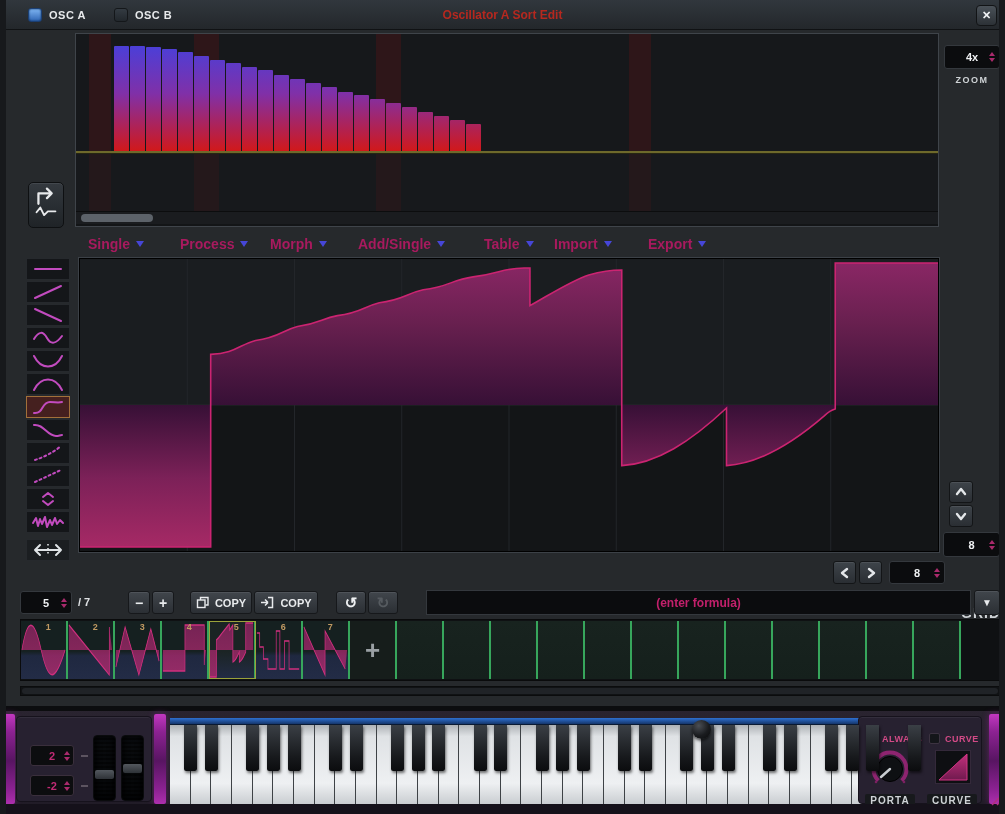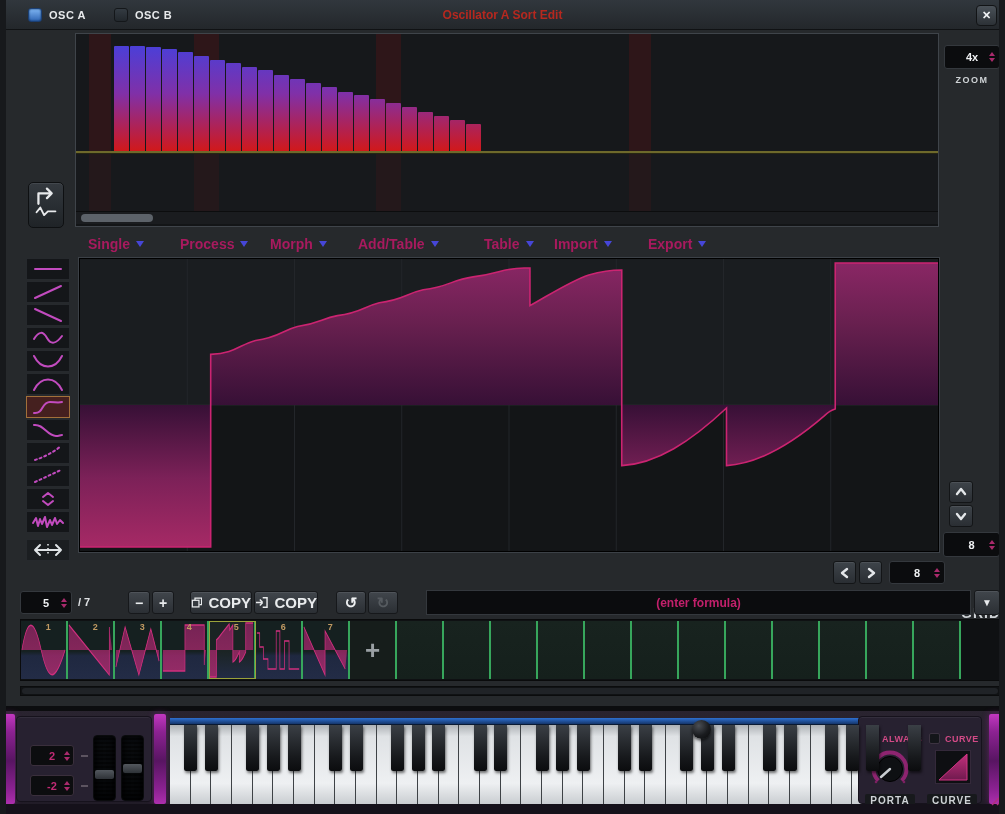--- a/index.html
+++ b/index.html
@@ -61,21 +61,21 @@
   
   .sq-btn{position:absolute;width:24px;height:22px;border-radius:3px;background:linear-gradient(#3e444a,#2a2e33);
     border:1px solid #131517;display:flex;align-items:center;justify-content:center;cursor:pointer;box-shadow:inset 0 1px rgba(255,255,255,.08);}
   .sq-btn svg{width:12px;height:12px;stroke:#e4e7ea;stroke-width:2.4;fill:none;stroke-linecap:round;stroke-linejoin:round;}
   .grid-row{position:absolute;left:928px;top:566px;width:66px;display:flex;align-items:center;justify-content:flex-end;gap:5px;}
   .tri-left{width:0;height:0;border-top:4px solid transparent;border-bottom:4px solid transparent;border-right:5px solid #8d9196;}
   .grid-text{color:#cfd3d6;font-size:14px;font-weight:bold;letter-spacing:1px;margin-top:39px;}
   
   .bar-btn{position:absolute;height:23px;border-radius:3px;background:linear-gradient(#41464c,#2b2f34);
     border:1px solid #16181b;color:#e9ebed;font-weight:bold;display:flex;align-items:center;justify-content:center;
-    gap:6px;cursor:pointer;box-shadow:inset 0 1px rgba(255,255,255,.08);font-size:15px;}
+    gap:6px;cursor:pointer;box-shadow:inset 0 1px rgba(255,255,255,.08);font-size:11px;}
   .divider-txt{position:absolute;color:#dfe2e5;font-size:11px;font-weight:bold;}
   .formula{position:absolute;left:420px;top:590px;width:545px;height:25px;background:#0b0c0e;border:1px solid #34383d;
     color:#c2206b;font-size:12px;font-weight:bold;display:flex;align-items:center;justify-content:center;cursor:text;}
   
   .framestrip{position:absolute;left:14px;top:619px;width:980px;height:62px;background:#0f1113;border:1px solid #0a0b0c;display:flex;}
   .fcell{position:relative;width:47px;height:58px;margin-top:1px;border-right:2px solid #37a65c;
     background:linear-gradient(#152020 0%,#152020 52%,#1f2840 60%,#232c46 100%);cursor:pointer;flex:none;}
   .fcell.empty{background:linear-gradient(#18231f,#15201c);}
   .fcell.addcell{background:#161d1b;color:#9aa0a4;font-size:26px;font-weight:bold;display:flex;align-items:center;justify-content:center;}
   .fcell.sel{outline:1px solid #9aa23a;outline-offset:-1px;background:linear-gradient(#1b2424 0%,#1b2424 52%,#232c46 100%);}
@@ -219,21 +219,21 @@
       </div>
       <div class="menu-item" style="left: 174px;">
         <span class="menu-label">Process</span>
         <span class="menu-caret"></span>
       </div>
       <div class="menu-item" style="left: 264px;">
         <span class="menu-label">Morph</span>
         <span class="menu-caret"></span>
       </div>
       <div class="menu-item" style="left: 352px;">
-        <span class="menu-label">Add/Table</span>
+        <span class="menu-label">Add/Single</span>
         <span class="menu-caret"></span>
       </div>
       <div class="menu-item" style="left: 478px;">
         <span class="menu-label">Table</span>
         <span class="menu-caret"></span>
       </div>
       <div class="menu-item" style="left: 548px;">
         <span class="menu-label">Import</span>
         <span class="menu-caret"></span>
       </div>

